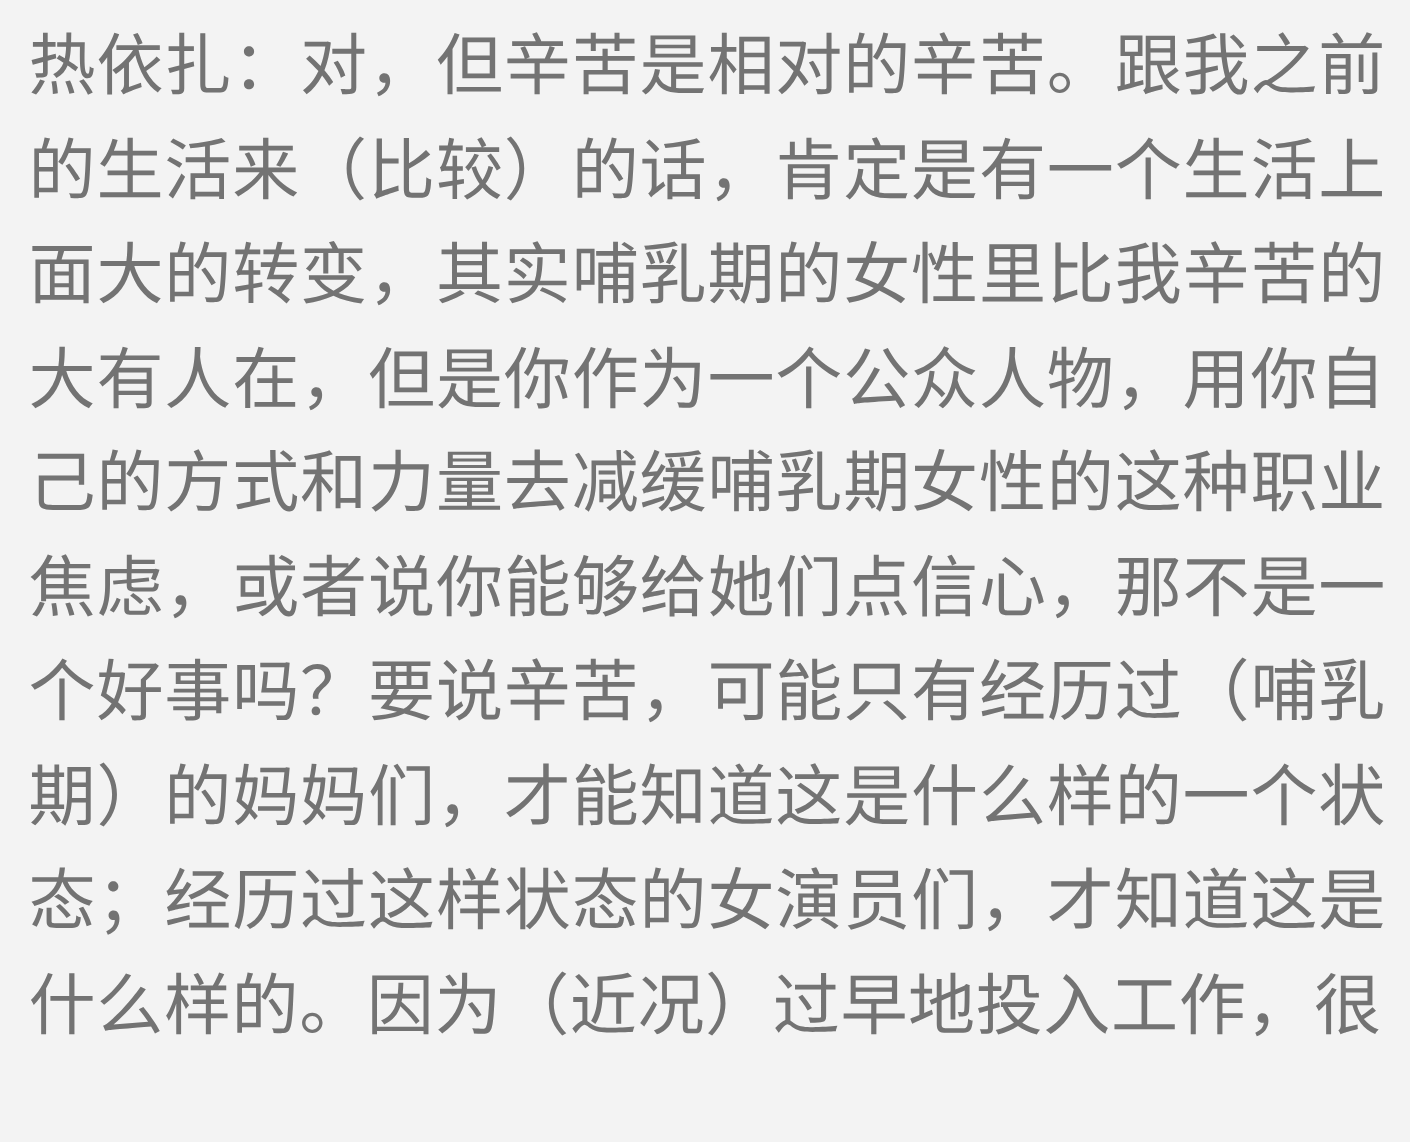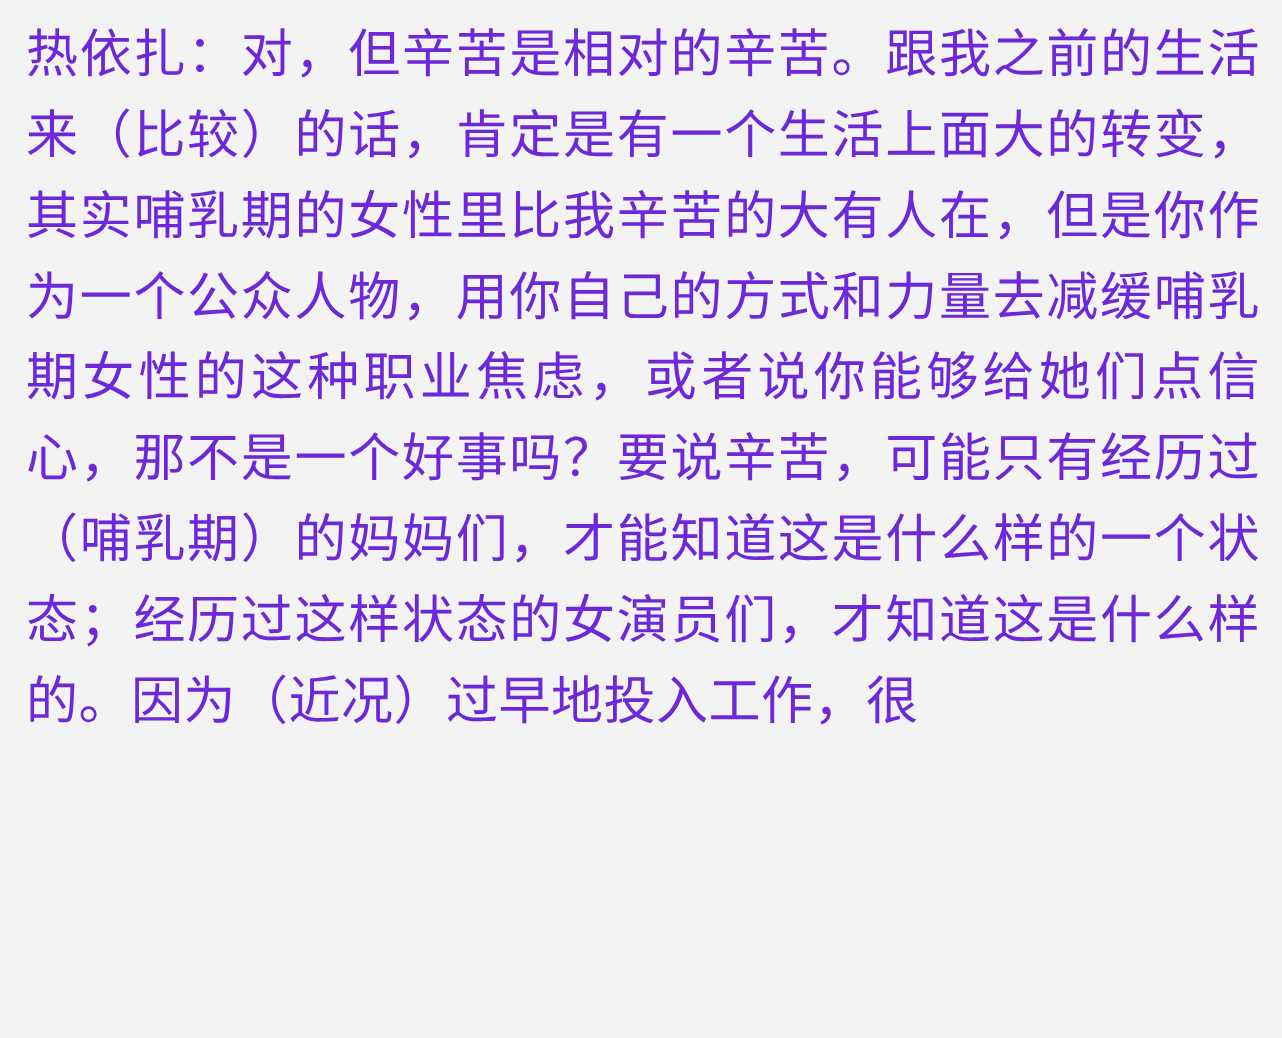--- a/index.html
+++ b/index.html
@@ -16,22 +16,22 @@
   }
   .page {
     position: relative;
     width: 1282px;
     height: 1038px;
     background: #f3f3f3;
     box-sizing: border-box;
     padding: 14px 22px 0 26px;
   }
   .quote-block {
-    color: #6d28d9;
-    font-size: 52px;
+    color: #737373;
+    font-size: 61px;
     line-height: 1.555;
     letter-spacing: 0.5px;
     text-align: justify;
     text-justify: inter-ideograph;
     word-break: break-all;
     font-weight: 400;
     font-family: "DejaVu Sans", "Liberation Sans", sans-serif;
     -webkit-font-smoothing: antialiased;
   }
 </style>

